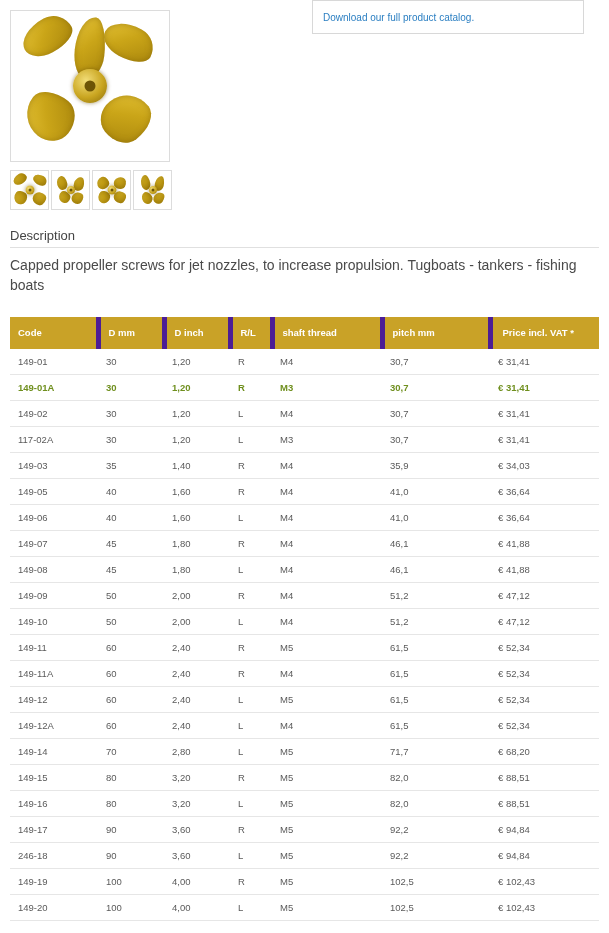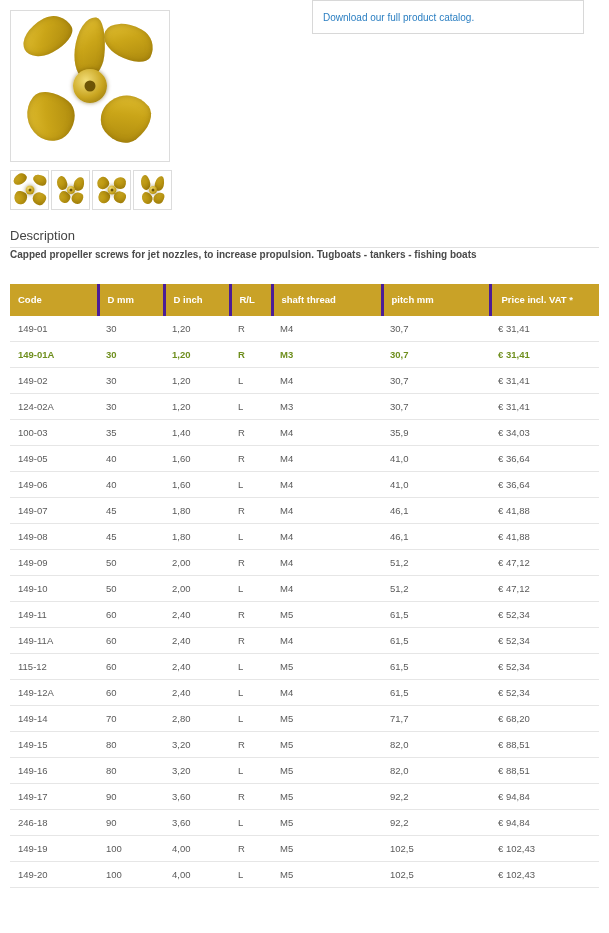--- a/index.html
+++ b/index.html
@@ -71,35 +71,35 @@
   }
 
   
   .desc-wrap { margin: 18px 10px 0 10px; }
   .desc-title {
     font-size: 13px; color: #444; font-weight: normal;
     padding-bottom: 4px;
     border-bottom: 1px solid #e0e0e0;
   }
   .desc-text {
-    font-size: 10px; color: #4a4a4a;
-    line-height: 1.4; font-weight: bold;
+    font-size: 14px; color: #4a4a4a;
+    margin-top: 8px; line-height: 1.4;
   }
 
   
   .table-wrap { margin: 22px 10px 0 10px; }
   table { border-collapse: collapse; width: 589px; font-size: 9.5px; }
   thead th {
     background: #c9a227;
     color: #ffffff;
     font-weight: bold;
     text-align: left;
     padding: 10px 8px;
     font-size: 9.5px;
-    border-right: 3px solid #4c1d95;
+    border-right: 5px solid #4c1d95;
     vertical-align: middle;
     line-height: 1.25;
   }
   thead th:last-child { border-right: none; padding-left: 10px; }
   tbody td {
     padding: 7px 8px;
     border-bottom: 1px solid #e6e6e6;
     color: #5a5a5a;
     white-space: nowrap;
   }
@@ -234,30 +234,30 @@
           <tr>
             <td>149-02</td>
             <td>30</td>
             <td>1,20</td>
             <td>L</td>
             <td>M4</td>
             <td>30,7</td>
             <td>€ 31,41</td>
           </tr>
           <tr>
-            <td>124-02A</td>
+            <td>117-02A</td>
             <td>30</td>
             <td>1,20</td>
             <td>L</td>
             <td>M3</td>
             <td>30,7</td>
             <td>€ 31,41</td>
           </tr>
           <tr>
-            <td>100-03</td>
+            <td>149-03</td>
             <td>35</td>
             <td>1,40</td>
             <td>R</td>
             <td>M4</td>
             <td>35,9</td>
             <td>€ 34,03</td>
           </tr>
           <tr>
             <td>149-05</td>
             <td>40</td>
@@ -324,21 +324,21 @@
           <tr>
             <td>149-11A</td>
             <td>60</td>
             <td>2,40</td>
             <td>R</td>
             <td>M4</td>
             <td>61,5</td>
             <td>€ 52,34</td>
           </tr>
           <tr>
-            <td>115-12</td>
+            <td>149-12</td>
             <td>60</td>
             <td>2,40</td>
             <td>L</td>
             <td>M5</td>
             <td>61,5</td>
             <td>€ 52,34</td>
           </tr>
           <tr>
             <td>149-12A</td>
             <td>60</td>

